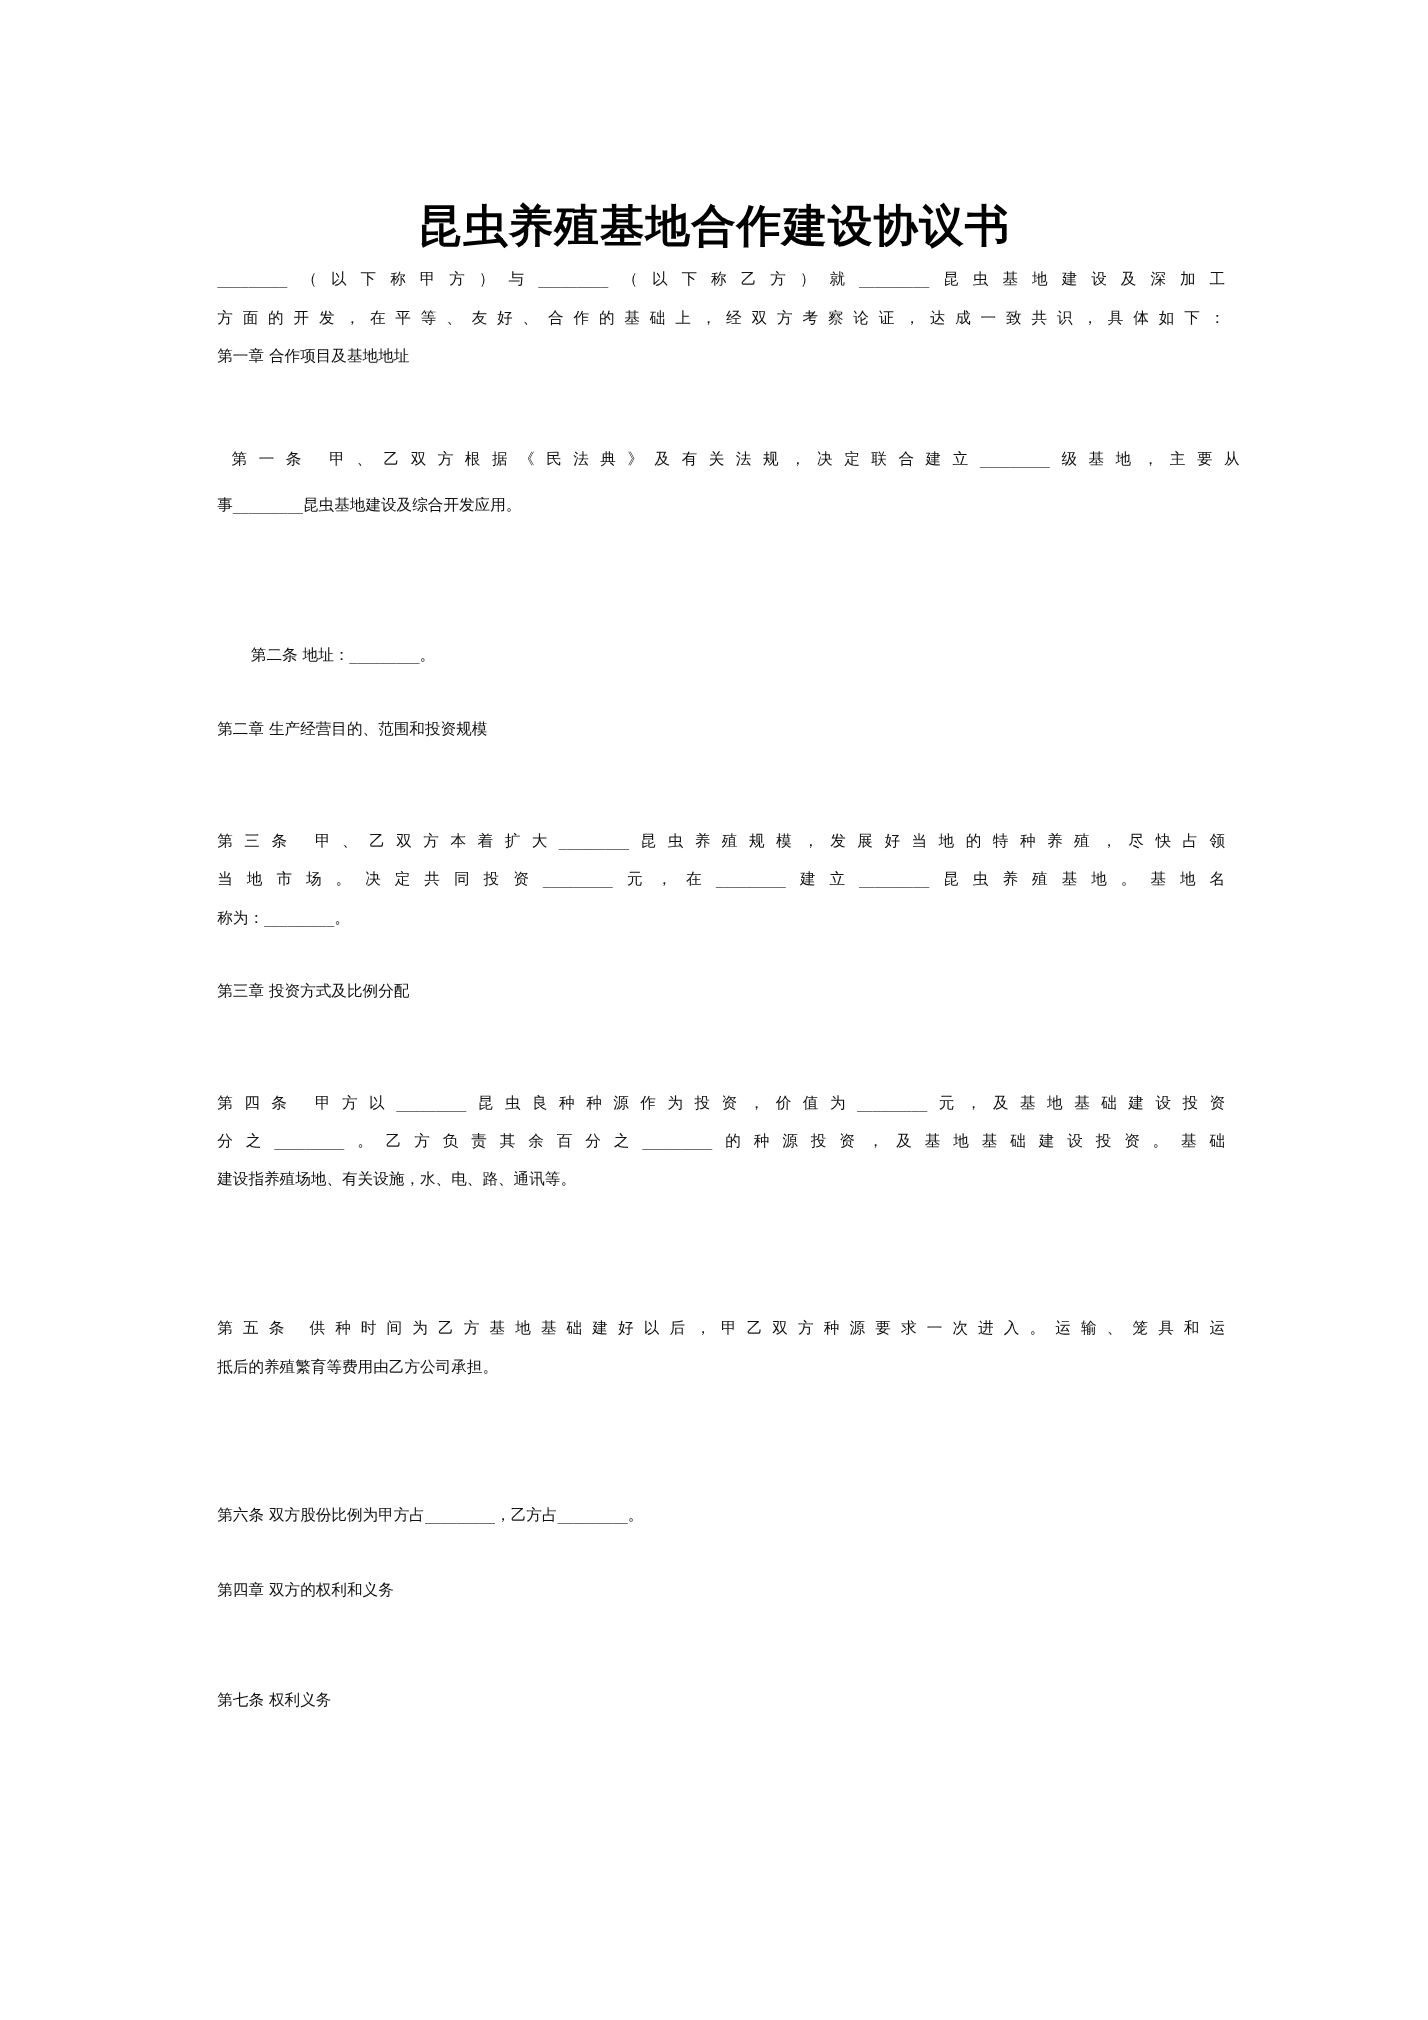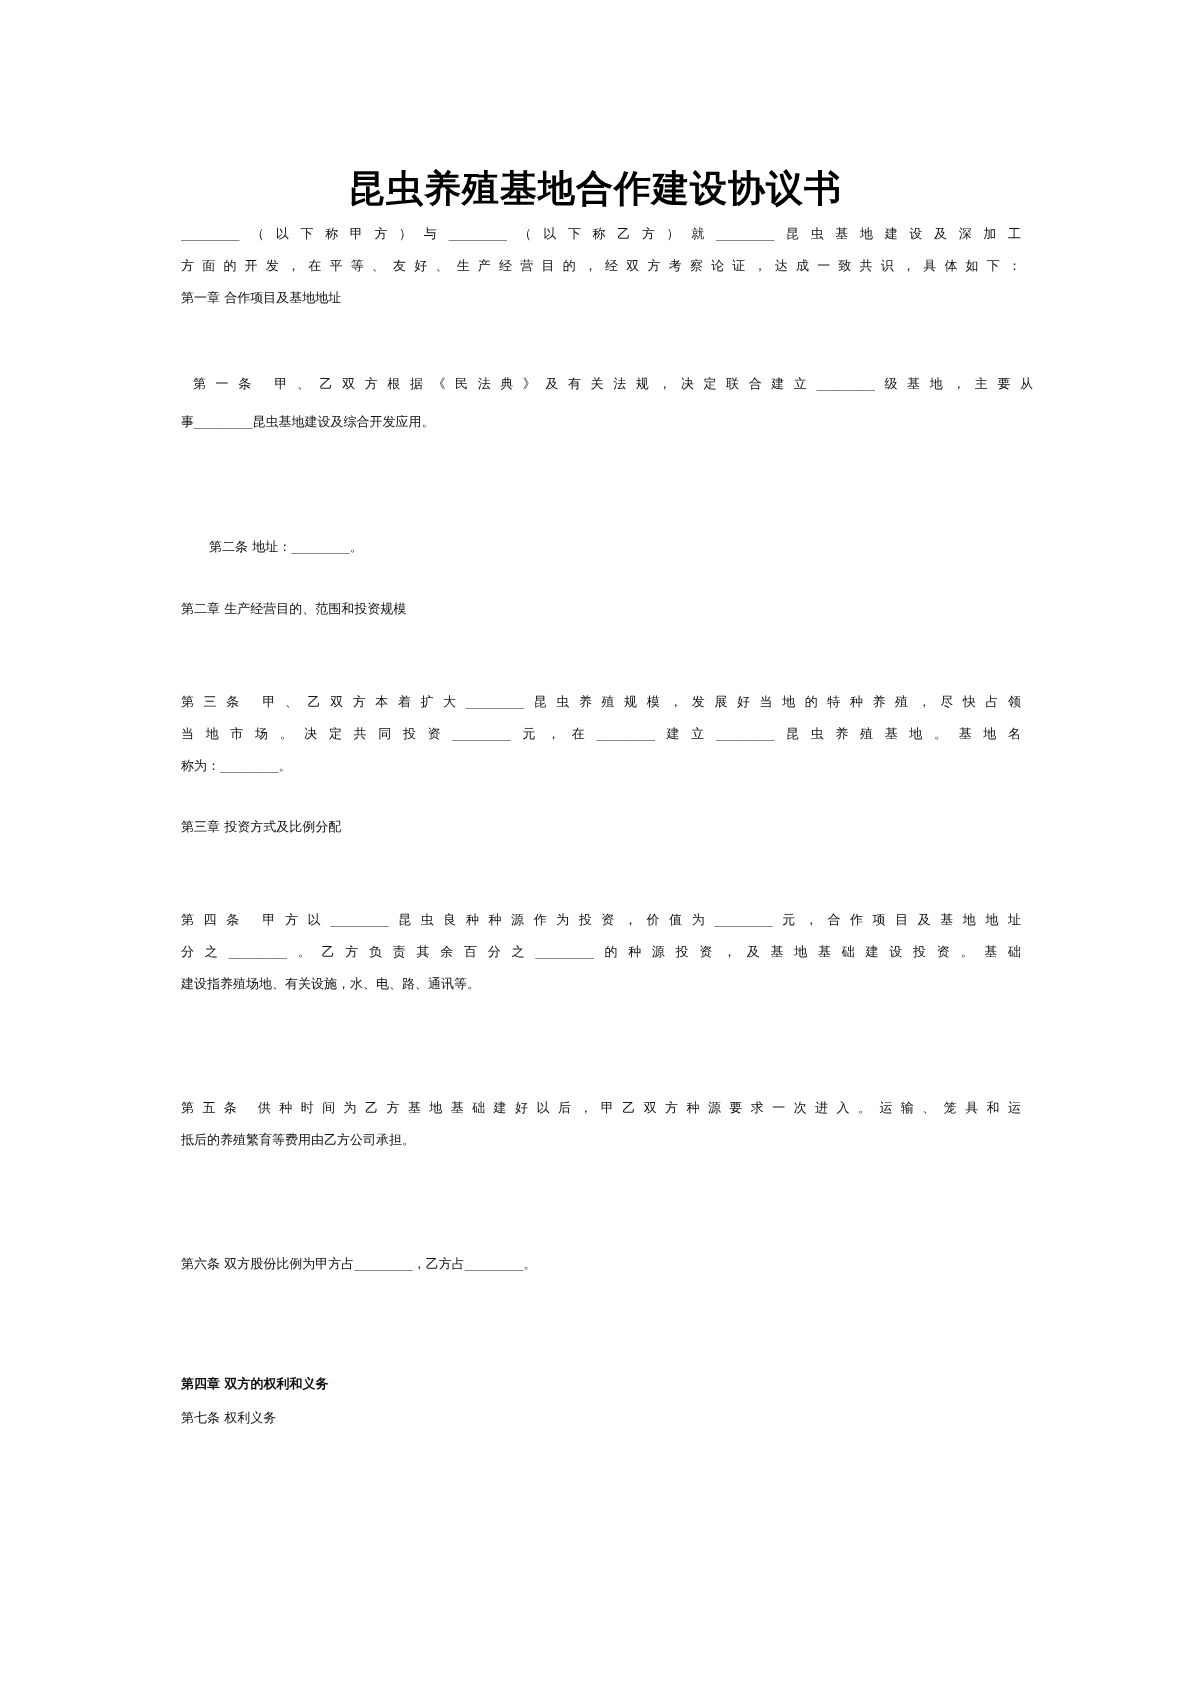--- a/index.html
+++ b/index.html
@@ -17,32 +17,32 @@
   }
   .justify { text-align: justify; text-align-last: justify; }
 </style>
 </head>
 <body>
 
 <div class="page">
   <div class="title">昆虫养殖基地合作建设协议书</div>
   <div id="lines">
       <div class="line justify" style="top: 222px; white-space: normal;">_________（以下称甲方）与_________（以下称乙方）就_________昆虫基地建设及深加工</div>
-      <div class="line justify" style="top: 254px; white-space: normal;">方面的开发，在平等、友好、生产经营目的，经双方考察论证，达成一致共识，具体如下：</div>
+      <div class="line justify" style="top: 254px; white-space: normal;">方面的开发，在平等、友好、合作的基础上，经双方考察论证，达成一致共识，具体如下：</div>
       <div class="line" style="top: 286px;">第一章  合作项目及基地地址</div>
       <div class="line justify" style="top: 372px; white-space: normal; margin-left: 12px;">第一条  甲、乙双方根据《民法典》及有关法规，决定联合建立_________级基地，主要从</div>
       <div class="line" style="top: 410px;">事_________昆虫基地建设及综合开发应用。</div>
       <div class="line" style="top: 535px; margin-left: 28px;">第二条  地址：_________。</div>
       <div class="line" style="top: 597px;">第二章  生产经营目的、范围和投资规模</div>
       <div class="line justify" style="top: 690px; white-space: normal;">第三条  甲、乙双方本着扩大_________昆虫养殖规模，发展好当地的特种养殖，尽快占领</div>
       <div class="line justify" style="top: 722px; white-space: normal;">当地市场。决定共同投资_________元，在_________建立_________昆虫养殖基地。基地名</div>
       <div class="line" style="top: 754px;">称为：_________。</div>
       <div class="line" style="top: 815px;">第三章  投资方式及比例分配</div>
-      <div class="line justify" style="top: 908px; white-space: normal;">第四条  甲方以_________昆虫良种种源作为投资，价值为_________元，合作项目及基地地址</div>
+      <div class="line justify" style="top: 908px; white-space: normal;">第四条  甲方以_________昆虫良种种源作为投资，价值为_________元，及基地基础建设投资</div>
       <div class="line justify" style="top: 940px; white-space: normal;">分之_________。乙方负责其余百分之_________的种源投资，及基地基础建设投资。基础</div>
       <div class="line" style="top: 972px;">建设指养殖场地、有关设施，水、电、路、通讯等。</div>
       <div class="line justify" style="top: 1096px; white-space: normal;">第五条  供种时间为乙方基地基础建好以后，甲乙双方种源要求一次进入。运输、笼具和运</div>
       <div class="line" style="top: 1128px;">抵后的养殖繁育等费用由乙方公司承担。</div>
       <div class="line" style="top: 1252px;">第六条  双方股份比例为甲方占_________，乙方占_________。</div>
-      <div class="line" style="top: 1372px; font-weight: bold;">第四章  双方的权利和义务</div>
+      <div class="line" style="top: 1314px;">第四章  双方的权利和义务</div>
       <div class="line" style="top: 1406px;">第七条  权利义务</div>
     </div>
 </div>
 
 </body></html>

